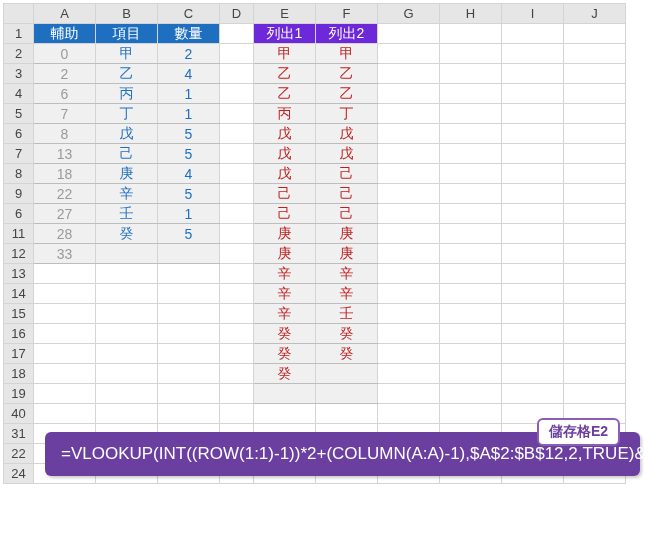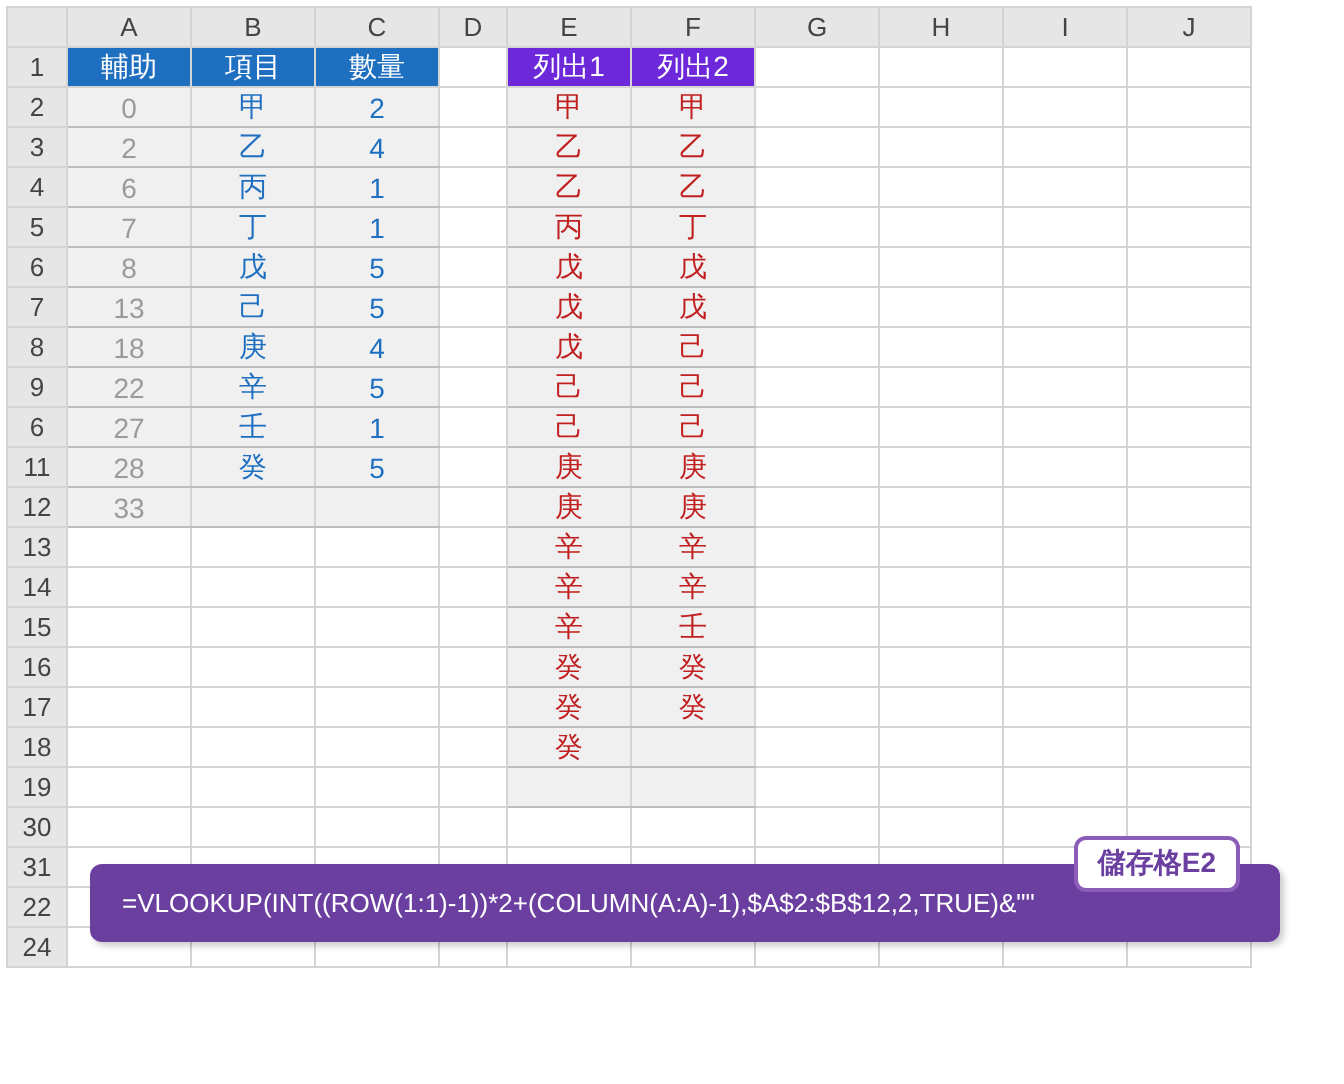--- a/index.html
+++ b/index.html
@@ -60,21 +60,21 @@
     border-radius: 6px;
     padding: 3px 10px;
     font-size: 14px;
     font-weight: bold;
   }
   .formula-bar {
     background: #6B3FA0;
     color: #fff;
     border-radius: 6px;
     padding: 12px 16px;
-    font-size: 13px;
+    font-size: 17px;
     white-space: nowrap;
     box-shadow: 2px 2px 3px rgba(0,0,0,.2);
   }
 </style>
 </head>
 <body>
 
 <table class="grid">
   <tbody>
       <tr>
@@ -333,21 +333,21 @@
         <td class="plain colC"></td>
         <td class="plain colD"></td>
         <td class="blank-gray colE"></td>
         <td class="blank-gray colF"></td>
         <td class="plain colG"></td>
         <td class="plain colH"></td>
         <td class="plain colI"></td>
         <td class="plain colJ"></td>
       </tr>
       <tr>
-        <td class="rowhdr">30</td>
+        <td class="rowhdr">40</td>
         <td class="plain colA"></td>
         <td class="plain colB"></td>
         <td class="plain colC"></td>
         <td class="plain colD"></td>
         <td class="plain colE"></td>
         <td class="plain colF"></td>
         <td class="plain colG"></td>
         <td class="plain colH"></td>
         <td class="plain colI"></td>
         <td class="plain colJ"></td>

